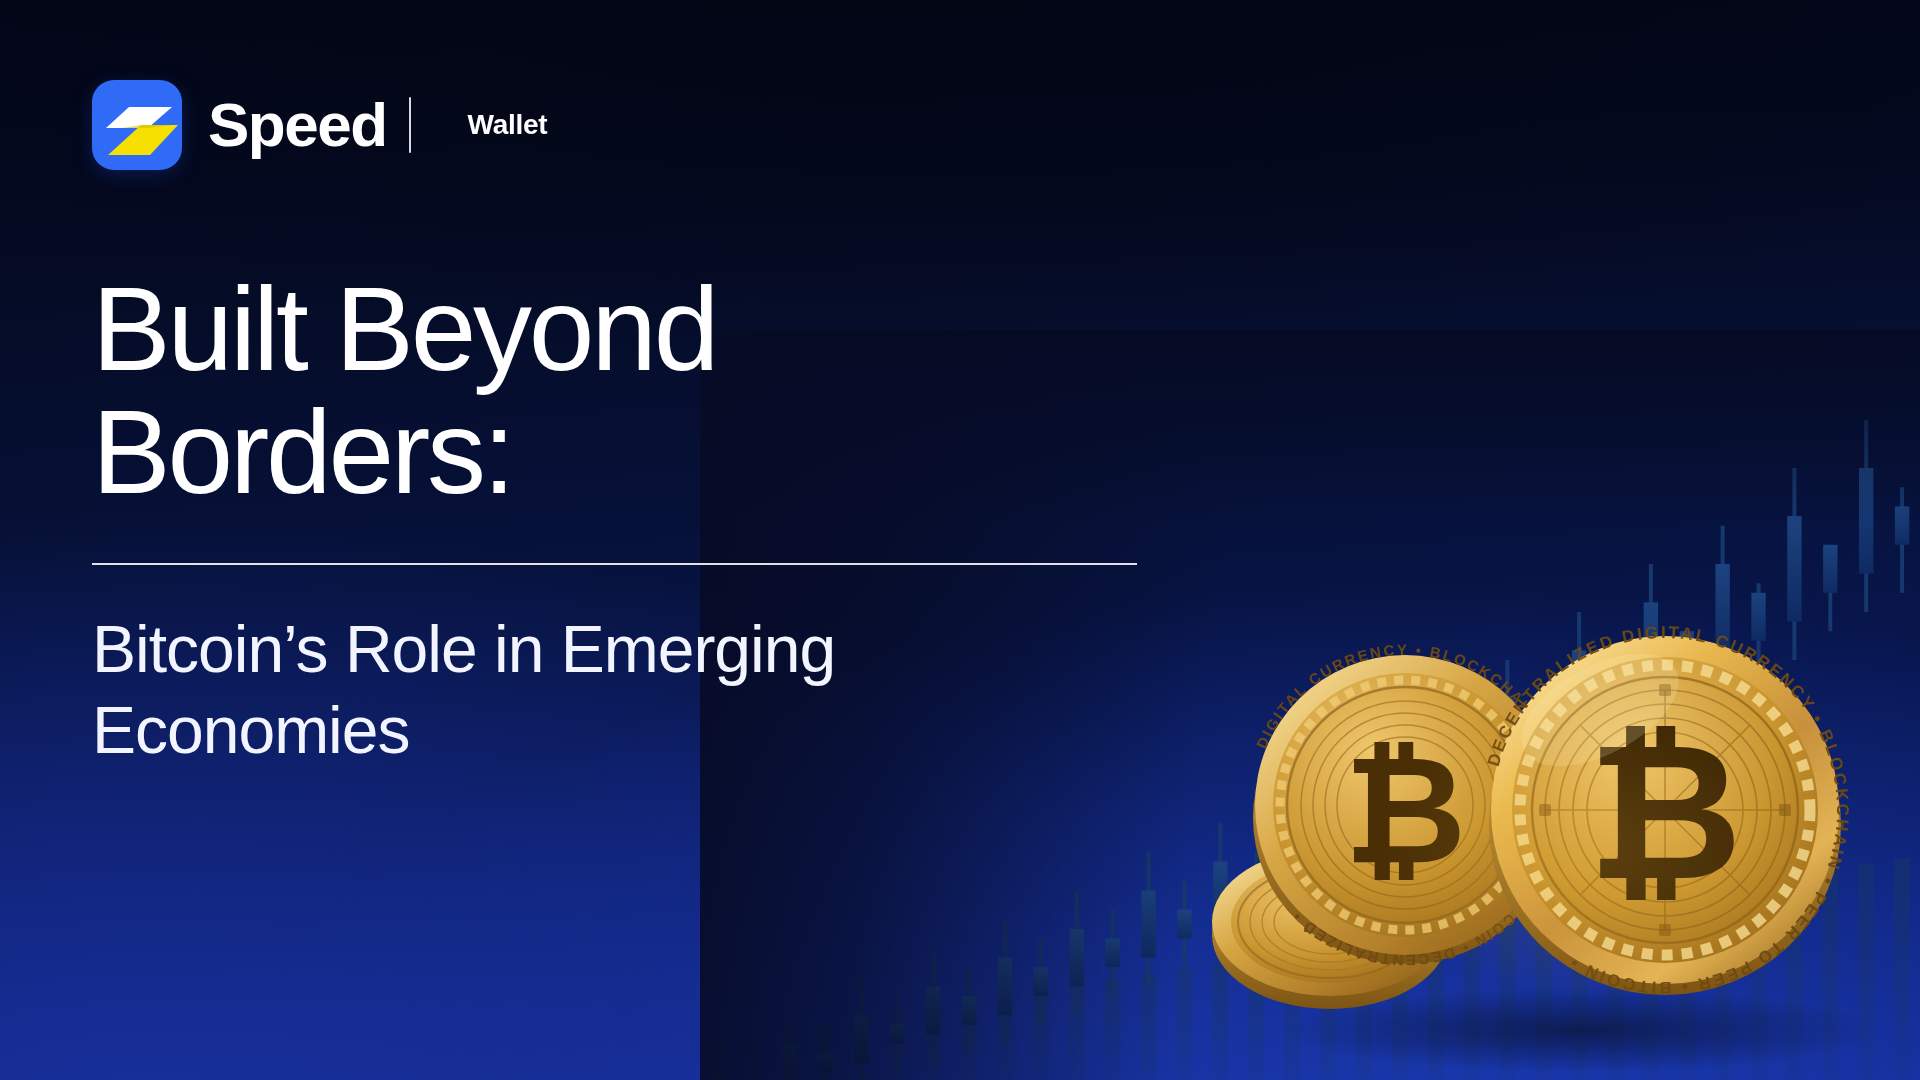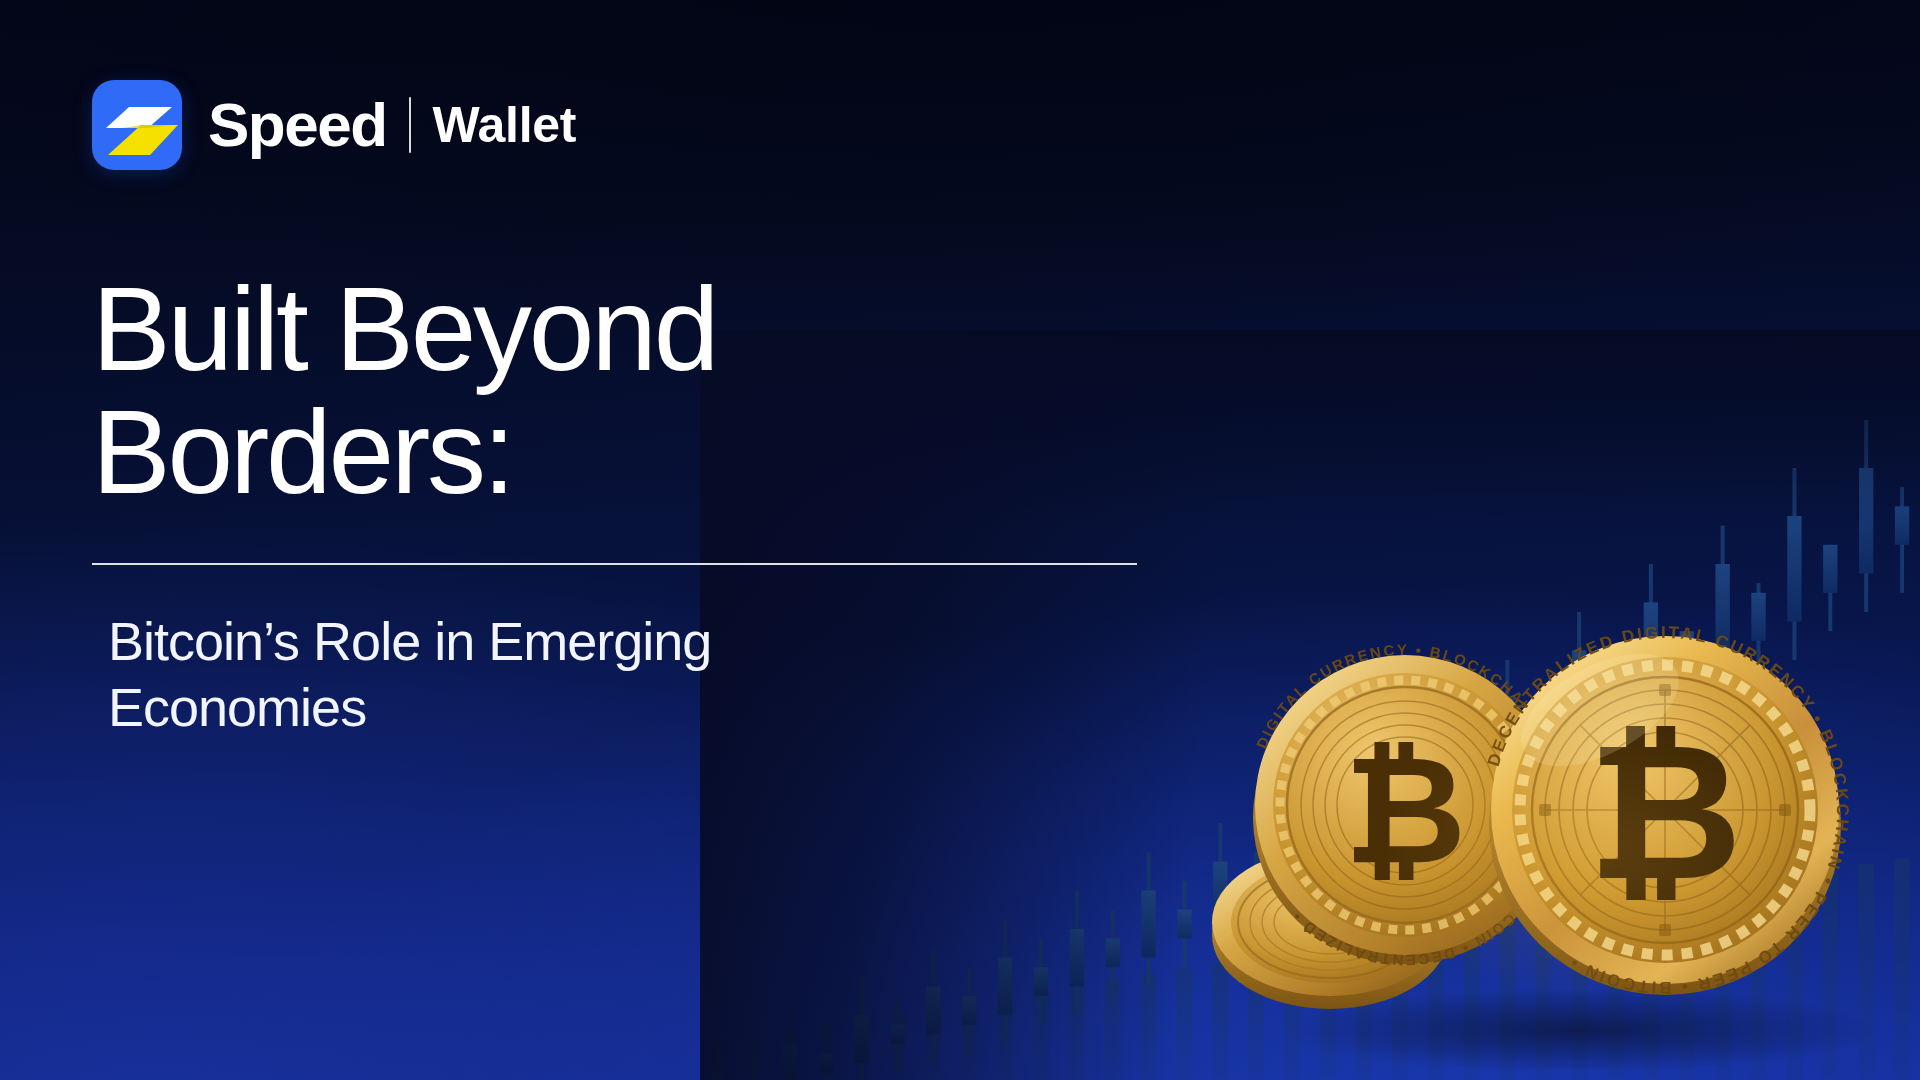--- a/index.html
+++ b/index.html
@@ -45,38 +45,38 @@
     box-shadow:0 4px 18px rgba(20,60,180,.35);
   }
   .logo-mark svg{position:absolute;inset:0;width:100%;height:100%;}
   .brand-type{display:flex;align-items:center;gap:22px;}
   .brand-name{
     color:#ffffff;font-size:62px;font-weight:700;letter-spacing:-1.5px;
     line-height:1;white-space:nowrap;font-family:"Liberation Sans",sans-serif;text-align:right;
   }
   .brand-rule{width:2px;height:56px;background:rgba(255,255,255,.85);border-radius:1px;}
   .brand-sub{
-    color:#ffffff;font-size:50px;font-weight:700;letter-spacing:-.3px;
-    line-height:1;white-space:nowrap;
+    color:#ffffff;font-size:28px;font-weight:700;letter-spacing:-.3px;
+    line-height:1;white-space:nowrap;margin-left:35px;
   }
 
   
   .copy{position:absolute;left:92px;top:268px;width:1060px;}
   .headline{
     color:#ffffff;font-weight:400;font-size:118px;line-height:1.04;
     letter-spacing:-3.2px;margin:0;white-space:pre-line;
     font-family:"Liberation Sans",sans-serif;
   }
   .divider{
     width:1045px;height:2px;background:rgba(255,255,255,.88);
     margin:50px 0 44px 0;border:0;
   }
   .subhead{
-    color:#f2f5ff;font-weight:400;font-size:54px;line-height:1.22;
-    letter-spacing:-1px;margin:16px;white-space:pre-line;
+    color:#f2f5ff;font-weight:400;font-size:66px;line-height:1.22;
+    letter-spacing:-1px;margin:0;white-space:pre-line;
     font-family:"Liberation Sans",sans-serif;
   }
 
   
   .coins{position:absolute;left:1210px;top:600px;width:720px;height:470px;}
   .coins svg{display:block;width:100%;height:100%;overflow:visible;}
   .coin-glow{
     position:absolute;left:90px;top:40px;width:600px;height:420px;
     background:radial-gradient(closest-side, rgba(255,196,70,.16), rgba(255,196,70,0) 72%);
     pointer-events:none;

